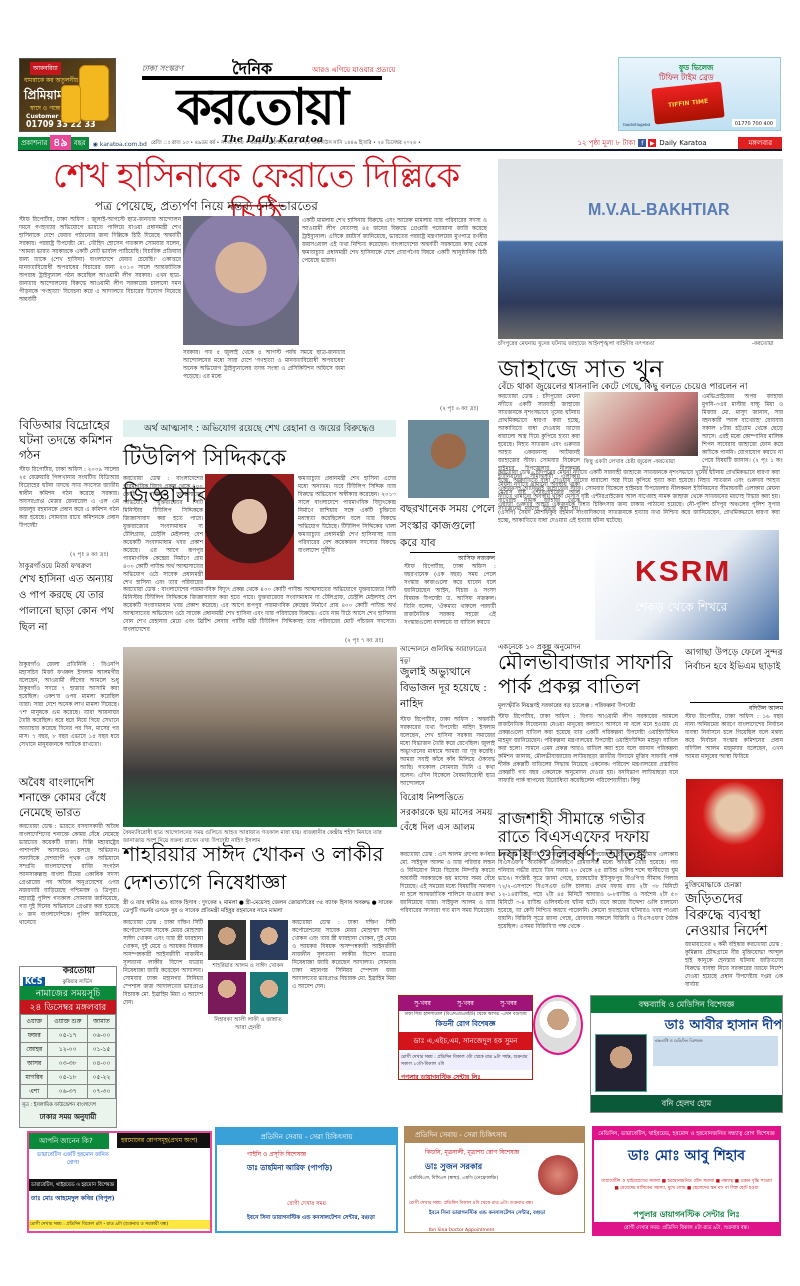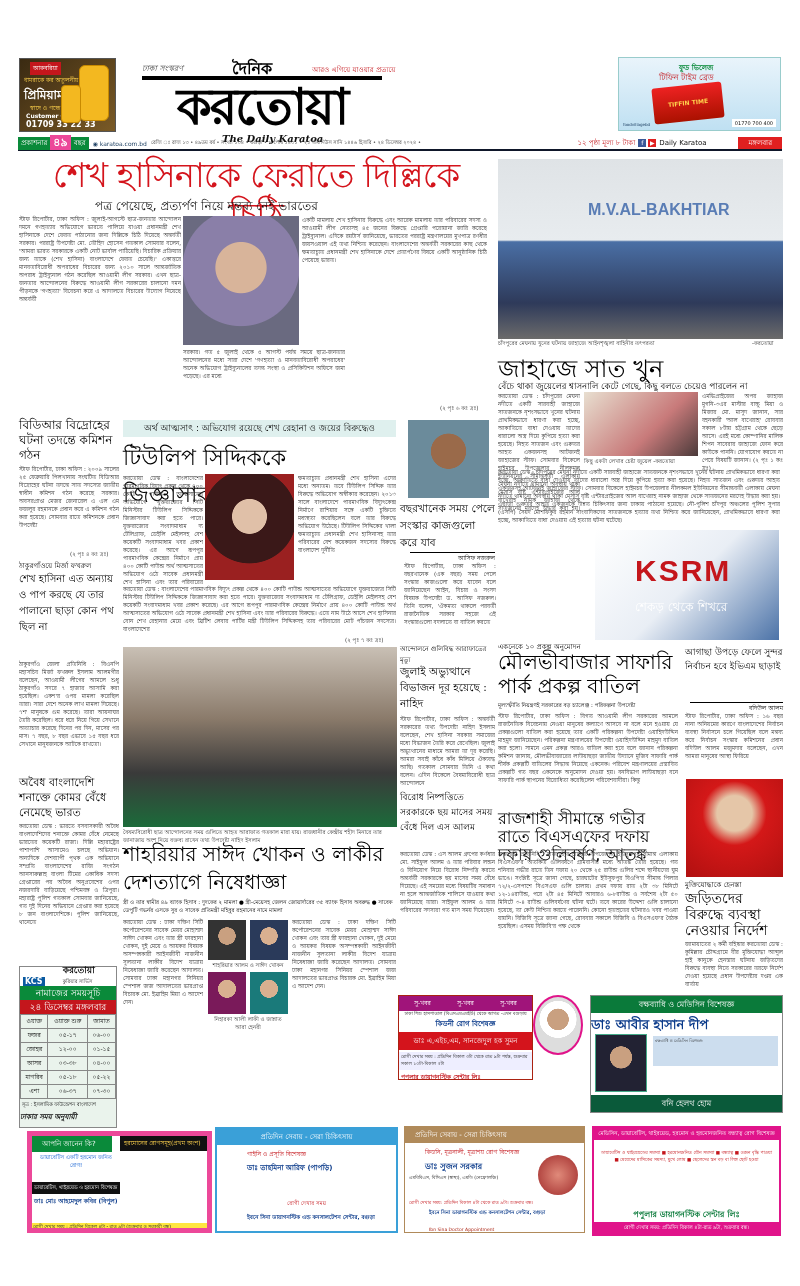--- a/index.html
+++ b/index.html
@@ -57,39 +57,39 @@
 .prayer{left:19px;top:966px;width:98px;height:162px;border:1px solid #888;background:#eaf3ec}
 .prayer .top{height:19px;background:#fff;display:flex;align-items:flex-end;gap:18px;padding:0 3px}
 .prayer .kcs{background:#0a5aa0;color:#fff;font-size:8px;font-weight:bold;padding:0 2px}
 .prayer .kn{font-size:9px;font-weight:bold}
 .prayer .ks{font-size:5px;color:#333}
 .prayer .title{background:#0a8a3a;color:#fff;font-size:9px;text-align:center;height:14px;line-height:14px}
 .prayer .date{background:#c4161c;color:#fff;font-size:9px;text-align:center;height:14px;line-height:14px}
 .prayer table{width:100%;border-collapse:collapse;font-size:6px}
 .prayer td{border:1px solid #888;padding:1px 2px;height:11px;text-align:center}
 .prayer .src{font-size:5px;padding:2px}
-.prayer .note{font-size:7px;font-weight:bold;font-style:italic;text-align:left}
-.ad-mini{border:5px solid #ec4899;overflow:hidden;font-size:5px;color:#222}
+.prayer .note{font-size:7px;font-weight:bold;text-align:center}
+.ad-mini{border:2px solid #ec4899;overflow:hidden;font-size:5px;color:#222}
 .ad-left{left:27px;top:1131px;width:185px;height:102px}
 .ad-left .h1{background:#0a8a3a;color:#fff;font-size:7px;padding:2px 10px;width:80px}
 .ad-left .h2{position:absolute;left:88px;top:0;background:#111;color:#ffd34d;font-size:6px;padding:2px 4px;width:97px}
 .ad-mid{left:215px;top:1127px;width:183px;height:106px;border:2px solid #3aa0d8}
 .ad-mid .h{background:#3aa0d8;color:#fff;font-size:7px;text-align:center;padding:2px}
 .ad-kid{left:404px;top:1126px;width:181px;height:107px;border:1px solid #b08a5a}
 .ad-kid .h{background:#b08a5a;color:#fff;font-size:7px;padding:2px 10px}
 .ad-shihab{left:592px;top:1126px;width:189px;height:110px;border:2px solid #e0148a}
 .ad-shihab .h{background:#e0148a;color:#fff;font-size:5.5px;text-align:center;padding:2px}
 .ad-shihab .nm{font-size:14px;color:#0a3a8a;text-align:center;font-weight:bold;margin-top:4px}
 .ad-shihab .ft{position:absolute;bottom:0;left:0;right:0;background:#e0148a;color:#fff;font-size:5px;text-align:center;padding:2px}
 .ad-kidney-doc{left:398px;top:995px;width:135px;height:85px;border:1px solid #a21;background:#fff}
 .ad-kidney-doc .h{background:#a0147a;color:#fff;font-size:6px;padding:2px;display:flex;justify-content:space-around}
 .ad-kidney-doc .nm{background:#d4141c;color:#fff;font-size:7px;text-align:center;padding:3px;margin:2px 0}
 .ad-chest{left:590px;top:995px;width:193px;height:118px;border:1px solid #888}
 .ad-chest .h{background:#0a7a3a;color:#fff;font-size:8px;text-align:center;padding:2px}
-.ad-chest .nm{font-size:13px;color:#0a3a8a;text-align:left;font-weight:bold;margin-top:2px}
+.ad-chest .nm{font-size:13px;color:#0a3a8a;text-align:right;font-weight:bold;margin-top:2px}
 .ad-chest .ft{position:absolute;bottom:0;left:0;right:0;background:#0a5a3a;color:#fff;font-size:8px;text-align:center;padding:2px}
 </style>
 </head>
 <body>
 
 <div class="abs ad-ghee">
   <div class="brand">আকবরিয়া</div>
   <div class="t1">ধামরাকে কর অতুলনীয়</div>
   <div class="t2">প্রিমিয়াম ঘি</div>
   <div class="t3">স্বাদে ও গন্ধে</div>
@@ -311,18 +311,19 @@
   <div style="font-size:8px;color:#0a3a8a;padding:2px 20px;font-weight:bold">ডাঃ সুজন সরকার</div>
   <div style="font-size:4.5px;padding:0 4px;width:120px">এমবিবিএস, বিসিএস (স্বাস্থ্য), এমডি (নেফ্রোলজি)</div>
   <div style="position:absolute;right:6px;top:28px;width:40px;height:40px;border-radius:50%;background:radial-gradient(#e08a7a,#a02a2a)"></div>
   <div style="font-size:4.5px;color:#c4161c;padding:18px 4px 0">রোগী দেখার সময়: প্রতিদিন বিকাল ৪টা থেকে রাত ৯টা। শুক্রবার বন্ধ।</div>
   <div style="font-size:5px;color:#0a3a8a;padding:2px 4px 0 24px;font-weight:bold">ইবনে সিনা ডায়াগনস্টিক এন্ড কনসালটেশন সেন্টার, বগুড়া</div>
   <div style="font-size:4.5px;color:#a21;padding:10px 4px 0 24px">Ibn Sina Doctor Appointment</div>
 </div>
 
 <div class="abs ad-mini ad-shihab">
   <div class="h">মেডিসিন, ডায়াবেটিস, থাইরয়েড, হরমোন ও হরমোনজনিত বন্ধ্যাত্ব রোগ বিশেষজ্ঞ</div>
+  <div class="nm">ডাঃ মোঃ আবু শিহাব</div>
   <div style="font-size:4.5px;text-align:center;padding:2px 6px;margin-top:8px;color:#c4161c">
     <span>ডায়াবেটিস ও থাইরয়েডের সমস্যা</span> ■ <span>হরমোনজনিত যৌন সমস্যা</span> ■ <span>বন্ধ্যাত্ব</span> ■ <span>ওজন বৃদ্ধি পাওয়া</span> ■ <span>মেয়েদের মাসিকের সমস্যা, মুখে লোম</span> ■ <span>ছেলেদের স্তন বড় বা লিঙ্গ ছোট হওয়া</span>
   </div>
   <div style="position:absolute;left:0;right:0;top:80px;font-size:8px;color:#0a7a3a;text-align:center;font-weight:bold">পপুলার ডায়াগনস্টিক সেন্টার লিঃ</div>
   <div class="ft">রোগী দেখার সময়: প্রতিদিন বিকাল ৪টা-রাত ৯টা, শুক্রবার বন্ধ।</div>
 </div>
 
 </body></html>

